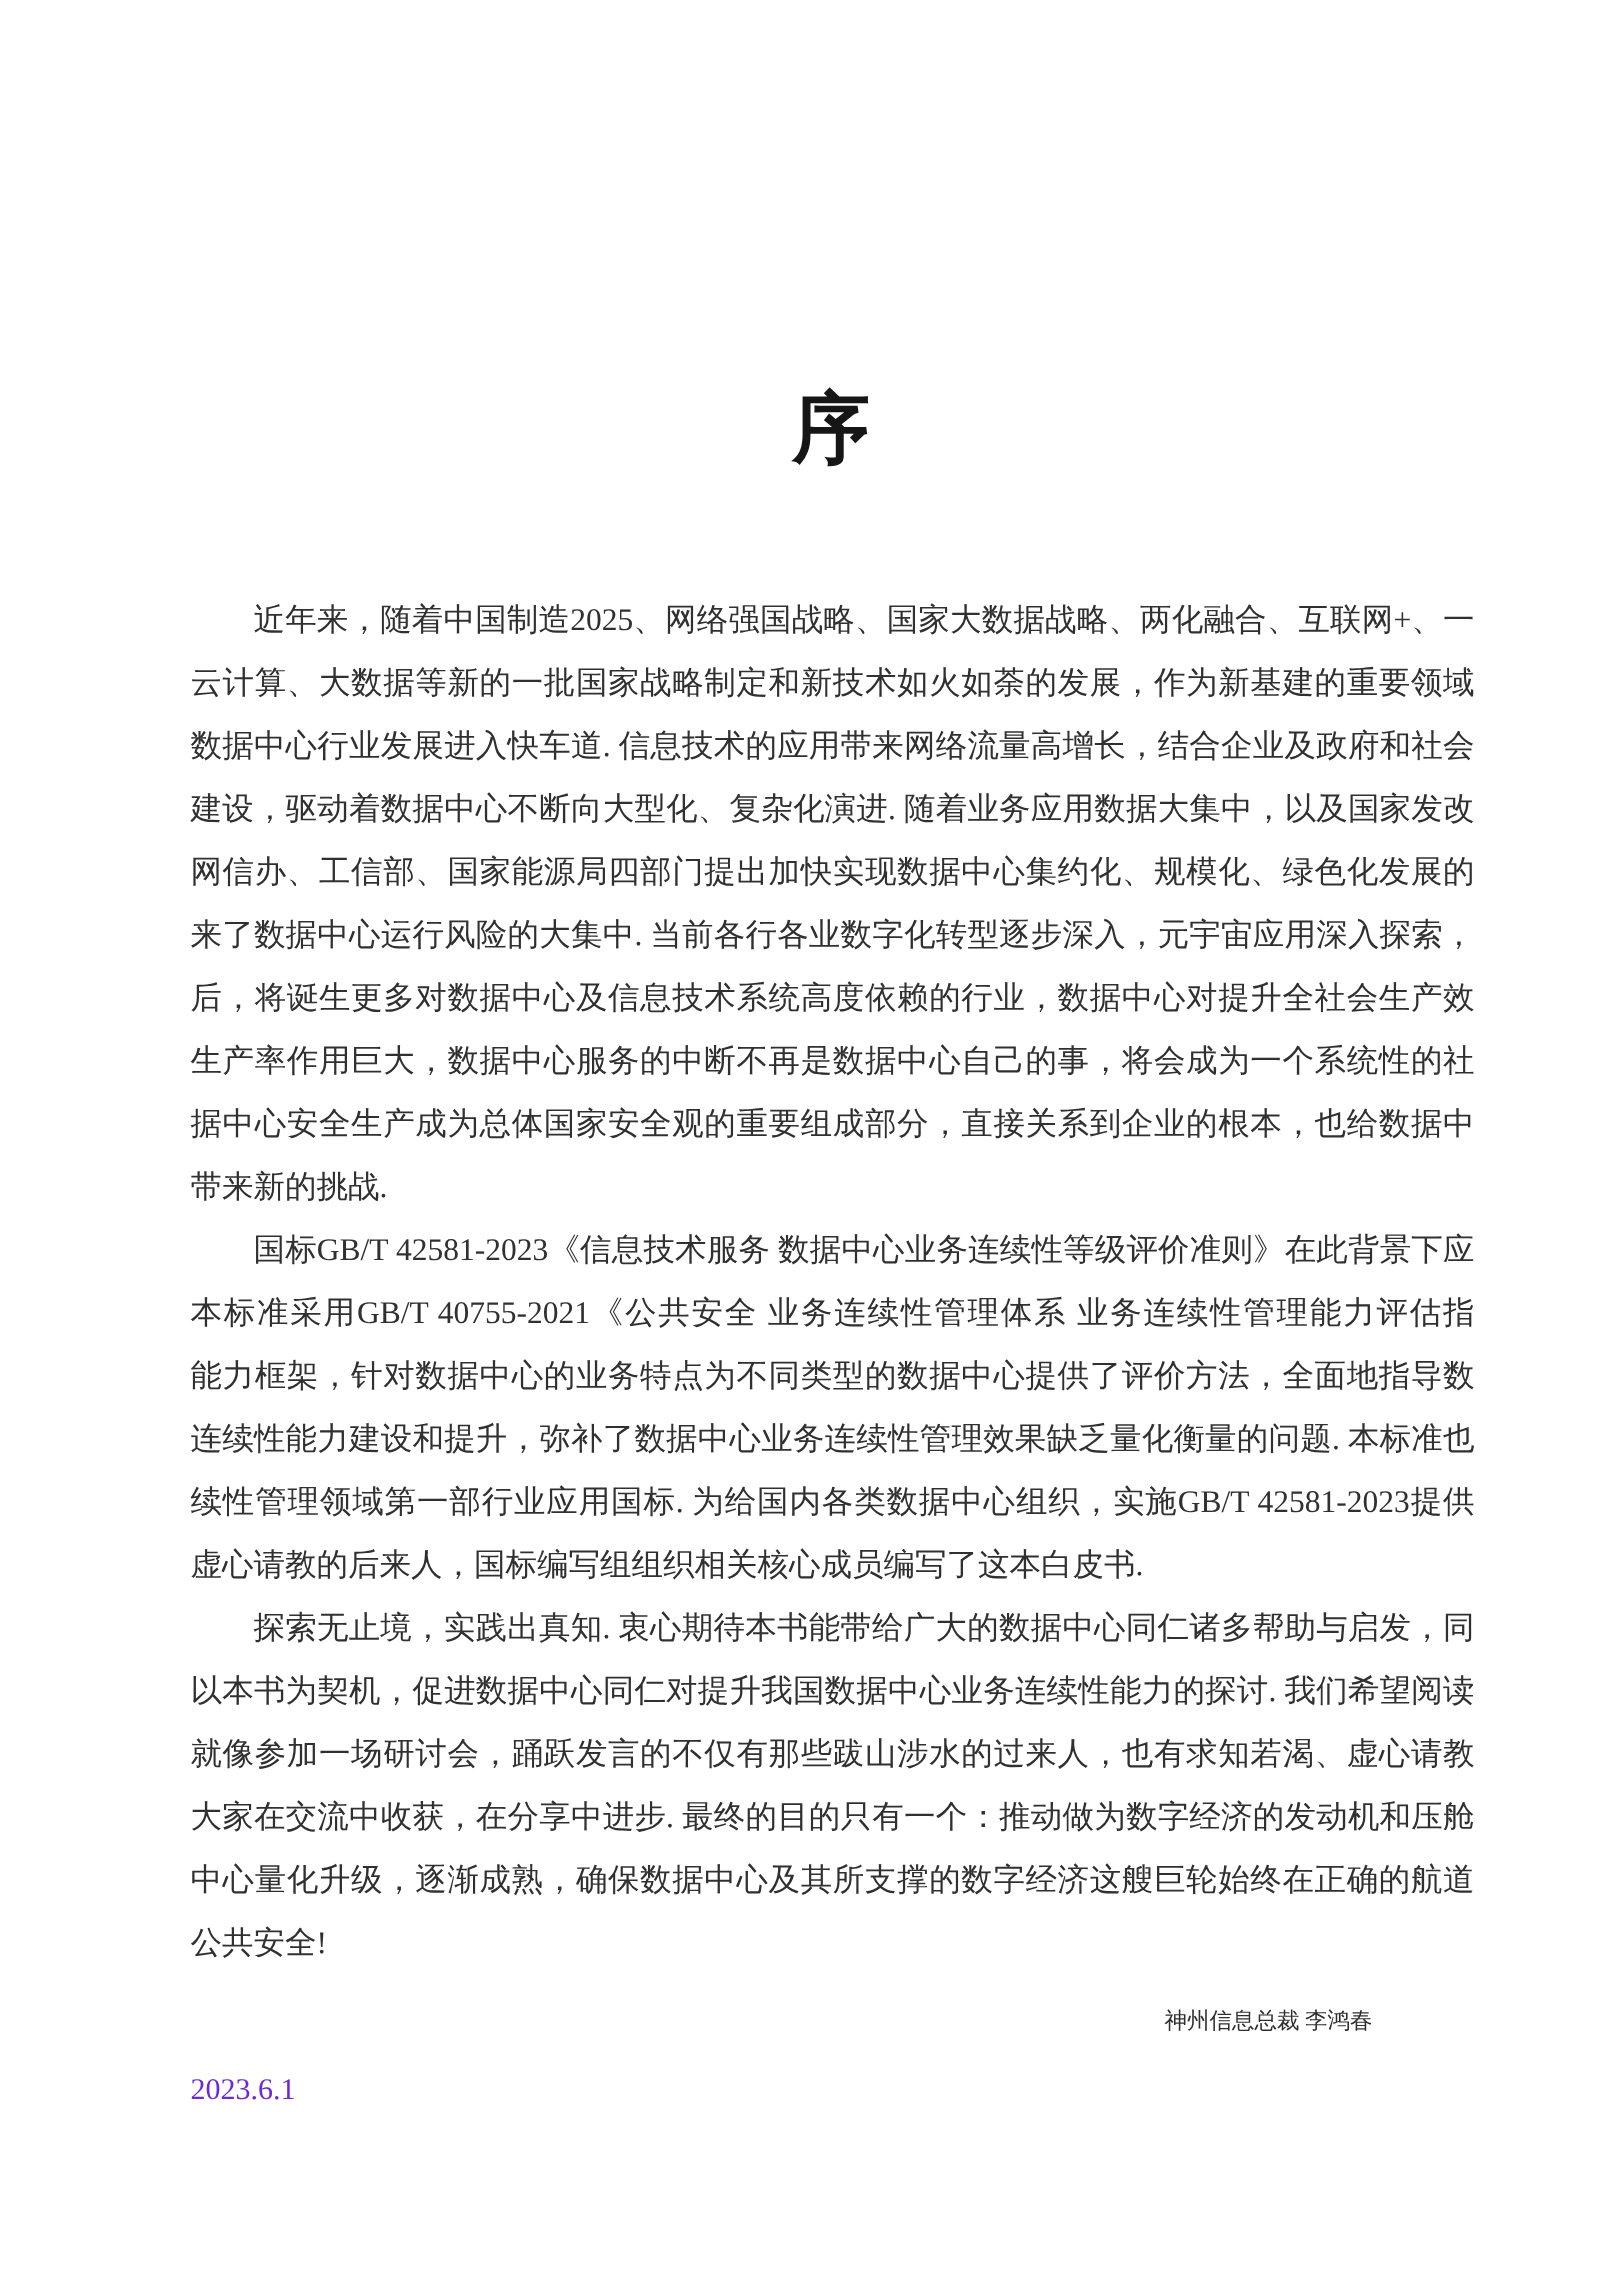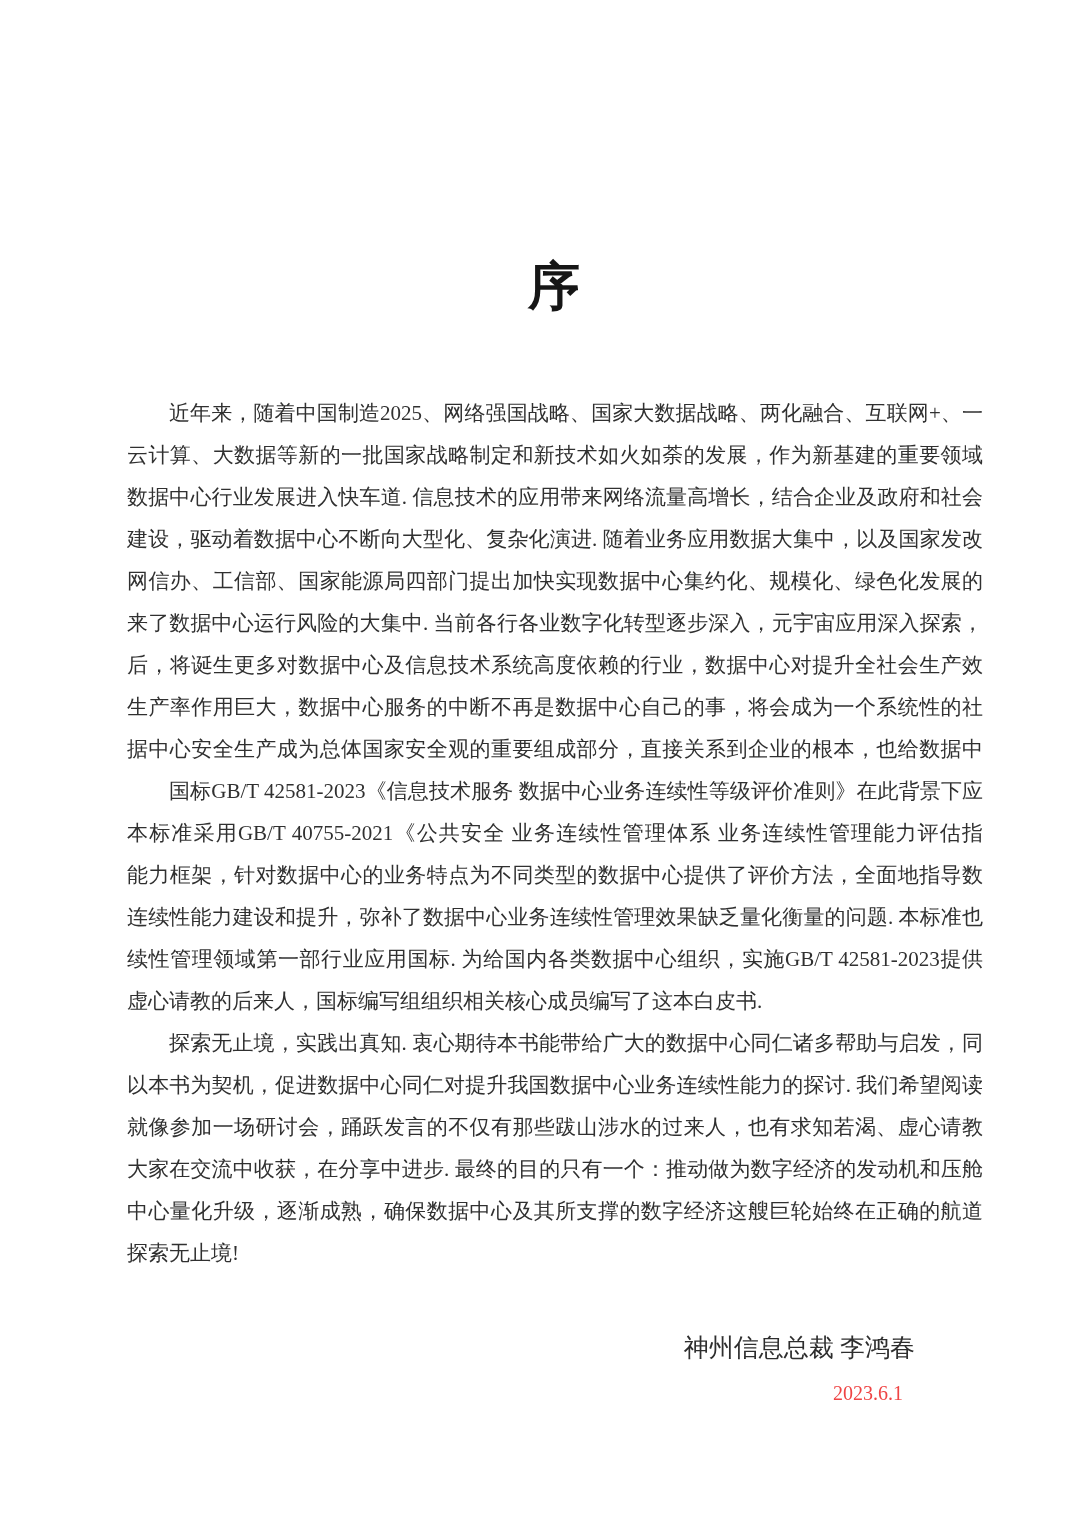--- a/index.html
+++ b/index.html
@@ -52,62 +52,63 @@
   .line.end {
     text-align: left;
     text-align-last: left;
   }
   .sig {
     position: absolute;
     top: 1327px;
     left: 127px;
     width: 788px;                   
     text-align: right;
-    font-size: 25px;
+    font-size: 15px;
     line-height: 42px;
     color: #2e2e2e;
   }
   .date {
     position: absolute;
     top: 1372px;
     left: 127px;
     width: 776px;                   
-    text-align: right;
+    text-align: left;
     font-size: 20px;
     line-height: 42px;
-    color: #ef4444;
+    color: #6d28d9;
   }
 </style>
 </head>
 <body>
 
 <div class="page">
   <div class="title">序</div>
 
   <div class="content">
 
   <div class="line indent">近年来，随着中国制造2025、网络强国战略、国家大数据战略、两化融合、互联网+、一带一路、</div>
       <div class="line">云计算、大数据等新的一批国家战略制定和新技术如火如荼的发展，作为新基建的重要领域之一,中国</div>
       <div class="line">数据中心行业发展进入快车道. 信息技术的应用带来网络流量高增长，结合企业及政府和社会的信息化</div>
       <div class="line">建设，驱动着数据中心不断向大型化、复杂化演进. 随着业务应用数据大集中，以及国家发改委、中央</div>
       <div class="line">网信办、工信部、国家能源局四部门提出加快实现数据中心集约化、规模化、绿色化发展的要求，也带</div>
       <div class="line">来了数据中心运行风险的大集中. 当前各行各业数字化转型逐步深入，元宇宙应用深入探索，在银行业</div>
       <div class="line">后，将诞生更多对数据中心及信息技术系统高度依赖的行业，数据中心对提升全社会生产效率和全要素</div>
       <div class="line">生产率作用巨大，数据中心服务的中断不再是数据中心自己的事，将会成为一个系统性的社会风险，数</div>
       <div class="line">据中心安全生产成为总体国家安全观的重要组成部分，直接关系到企业的根本，也给数据中心从业人员</div>
+      <div class="line end">带来新的挑战.</div>
       <div class="line indent">国标GB/T 42581-2023《信息技术服务 数据中心业务连续性等级评价准则》在此背景下应运而生.</div>
       <div class="line">本标准采用GB/T 40755-2021《公共安全 业务连续性管理体系 业务连续性管理能力评估指南》给出的</div>
       <div class="line">能力框架，针对数据中心的业务特点为不同类型的数据中心提供了评价方法，全面地指导数据中心业务</div>
       <div class="line">连续性能力建设和提升，弥补了数据中心业务连续性管理效果缺乏量化衡量的问题. 本标准也是业务连</div>
       <div class="line">续性管理领域第一部行业应用国标. 为给国内各类数据中心组织，实施GB/T 42581-2023提供参考，促</div>
       <div class="line end">虚心请教的后来人，国标编写组组织相关核心成员编写了这本白皮书.</div>
       <div class="line indent">探索无止境，实践出真知. 衷心期待本书能带给广大的数据中心同仁诸多帮助与启发，同时也希望</div>
       <div class="line">以本书为契机，促进数据中心同仁对提升我国数据中心业务连续性能力的探讨. 我们希望阅读这本白书</div>
       <div class="line">就像参加一场研讨会，踊跃发言的不仅有那些跋山涉水的过来人，也有求知若渴、虚心请教的后来人.</div>
       <div class="line">大家在交流中收获，在分享中进步. 最终的目的只有一个：推动做为数字经济的发动机和压舱石的数据</div>
       <div class="line">中心量化升级，逐渐成熟，确保数据中心及其所支撑的数字经济这艘巨轮始终在正确的航道上乘风破浪，</div>
-      <div class="line end">探索无止境!</div>
+      <div class="line end">公共安全!</div>
     </div>
 
   <div class="sig">神州信息总裁 李鸿春</div>
 
   <div class="date">2023.6.1</div>
 </div>
 
 </body></html>

